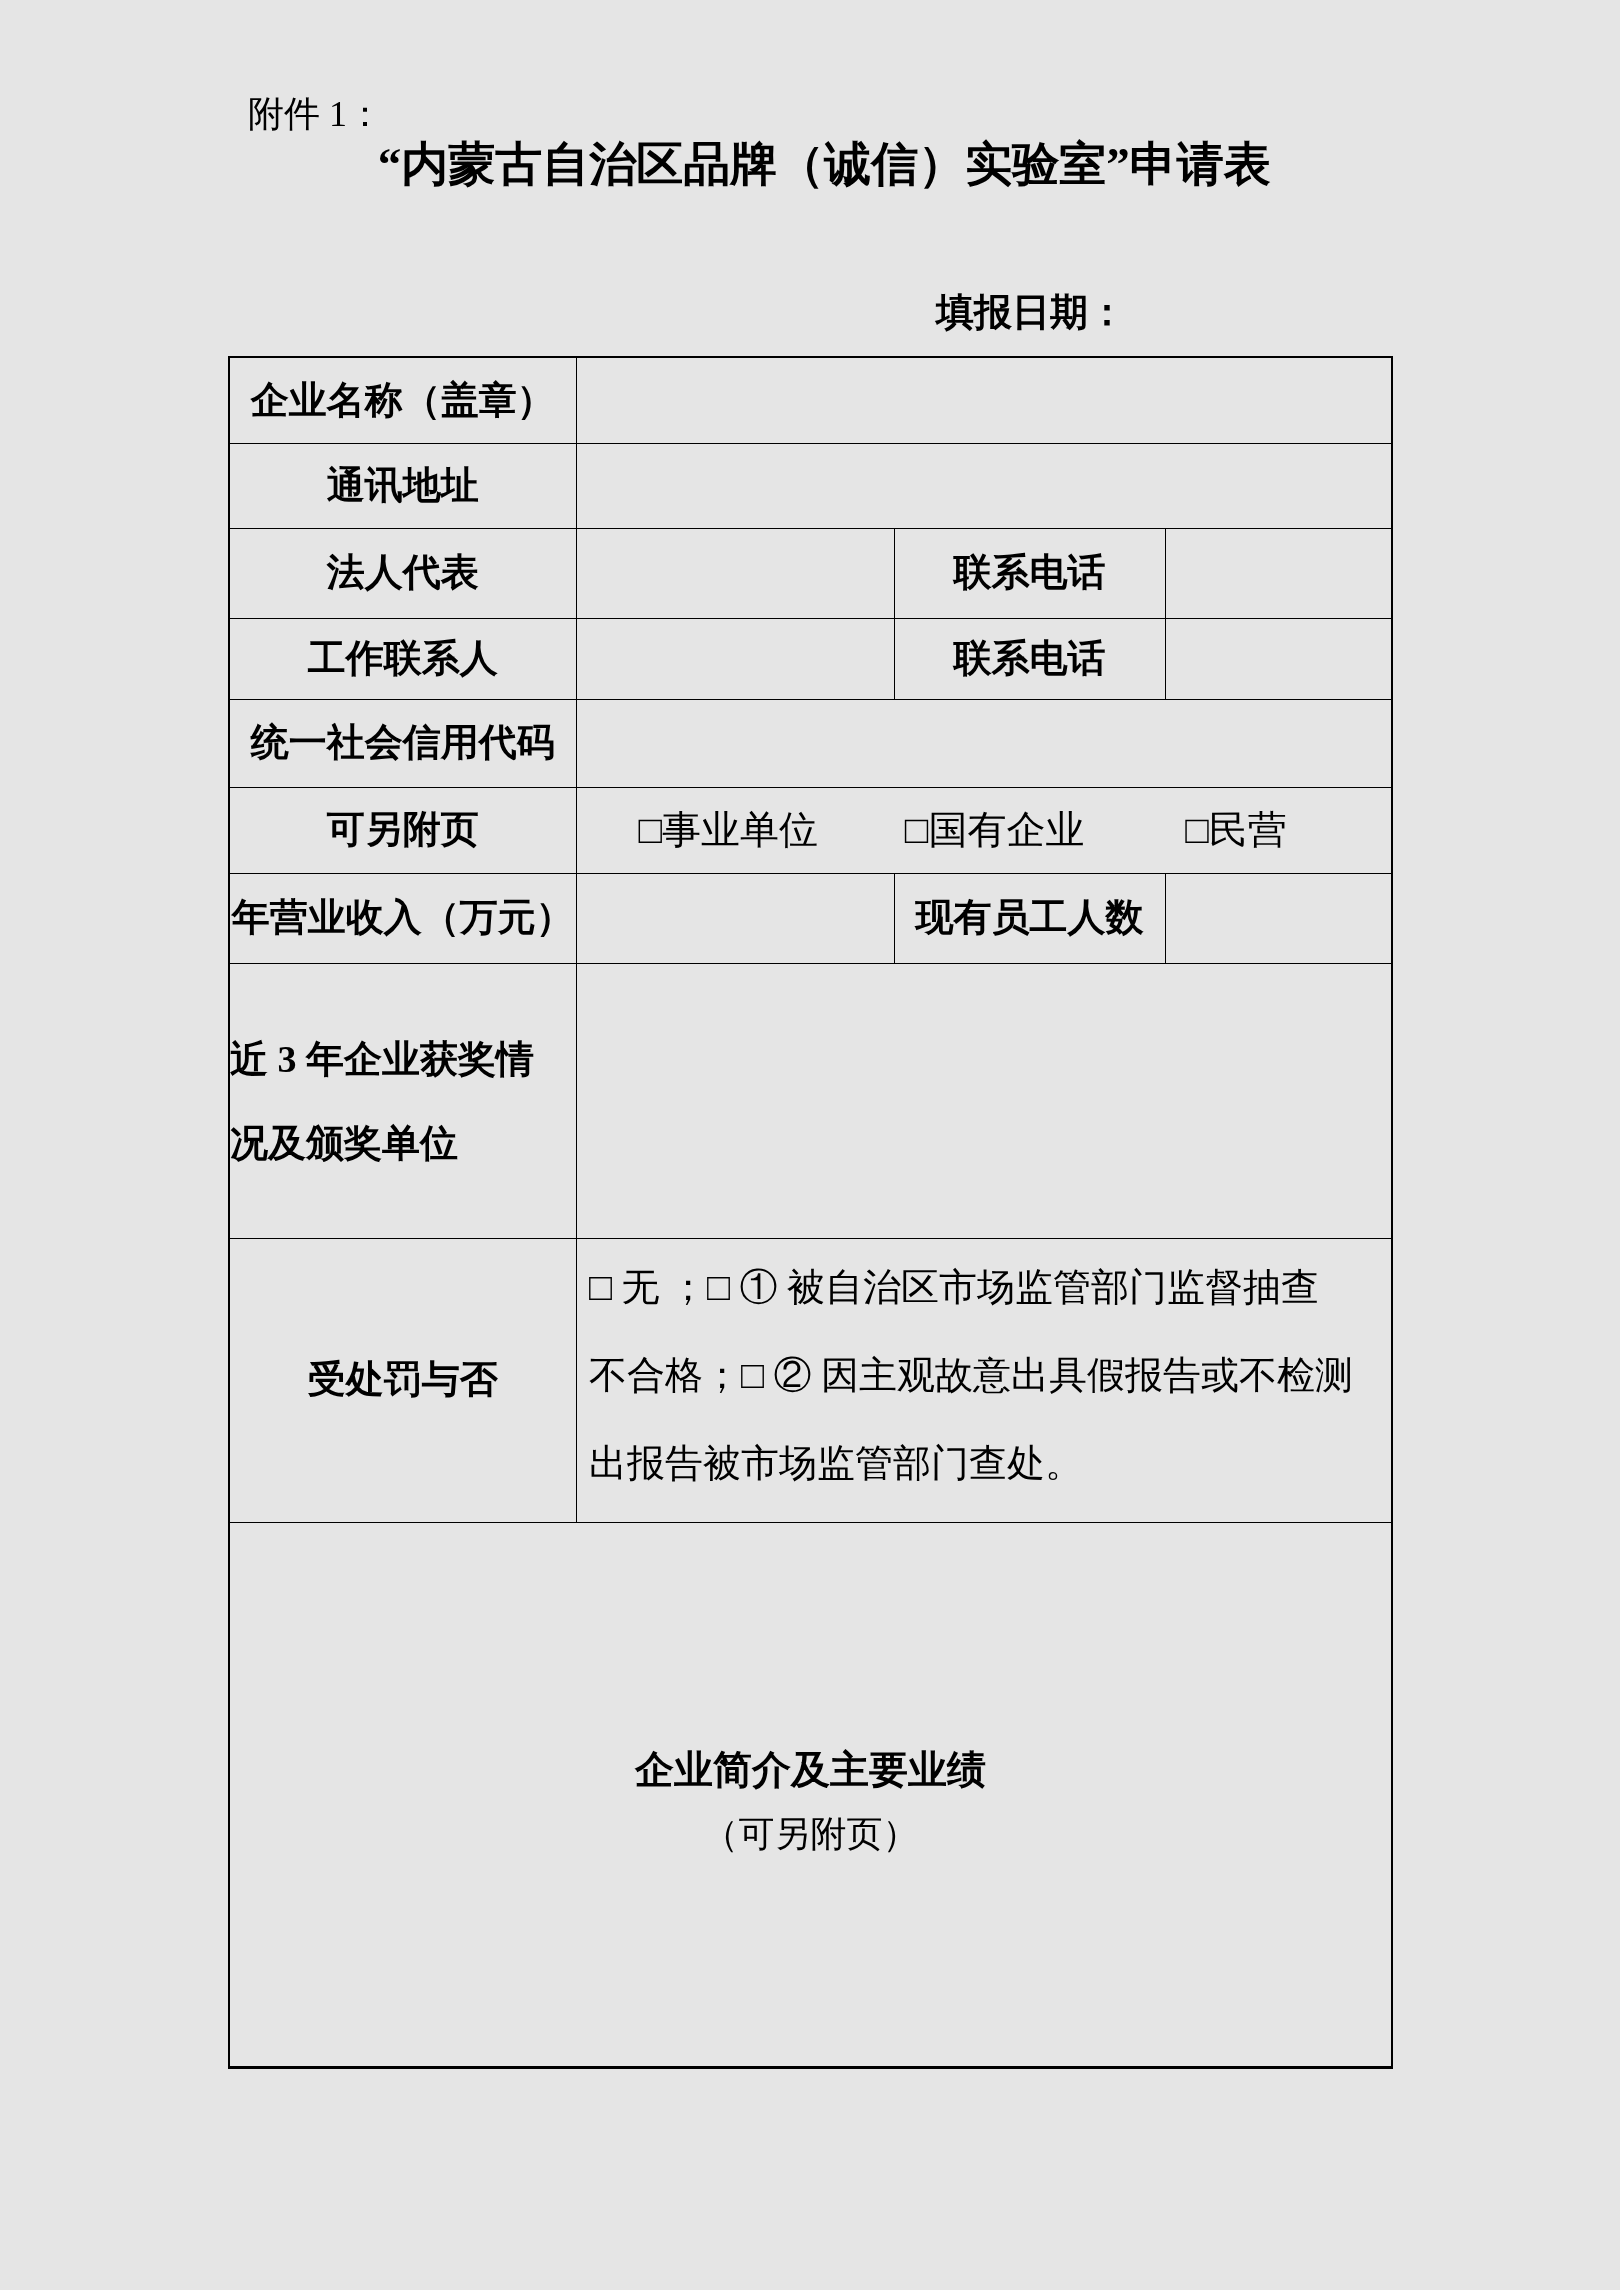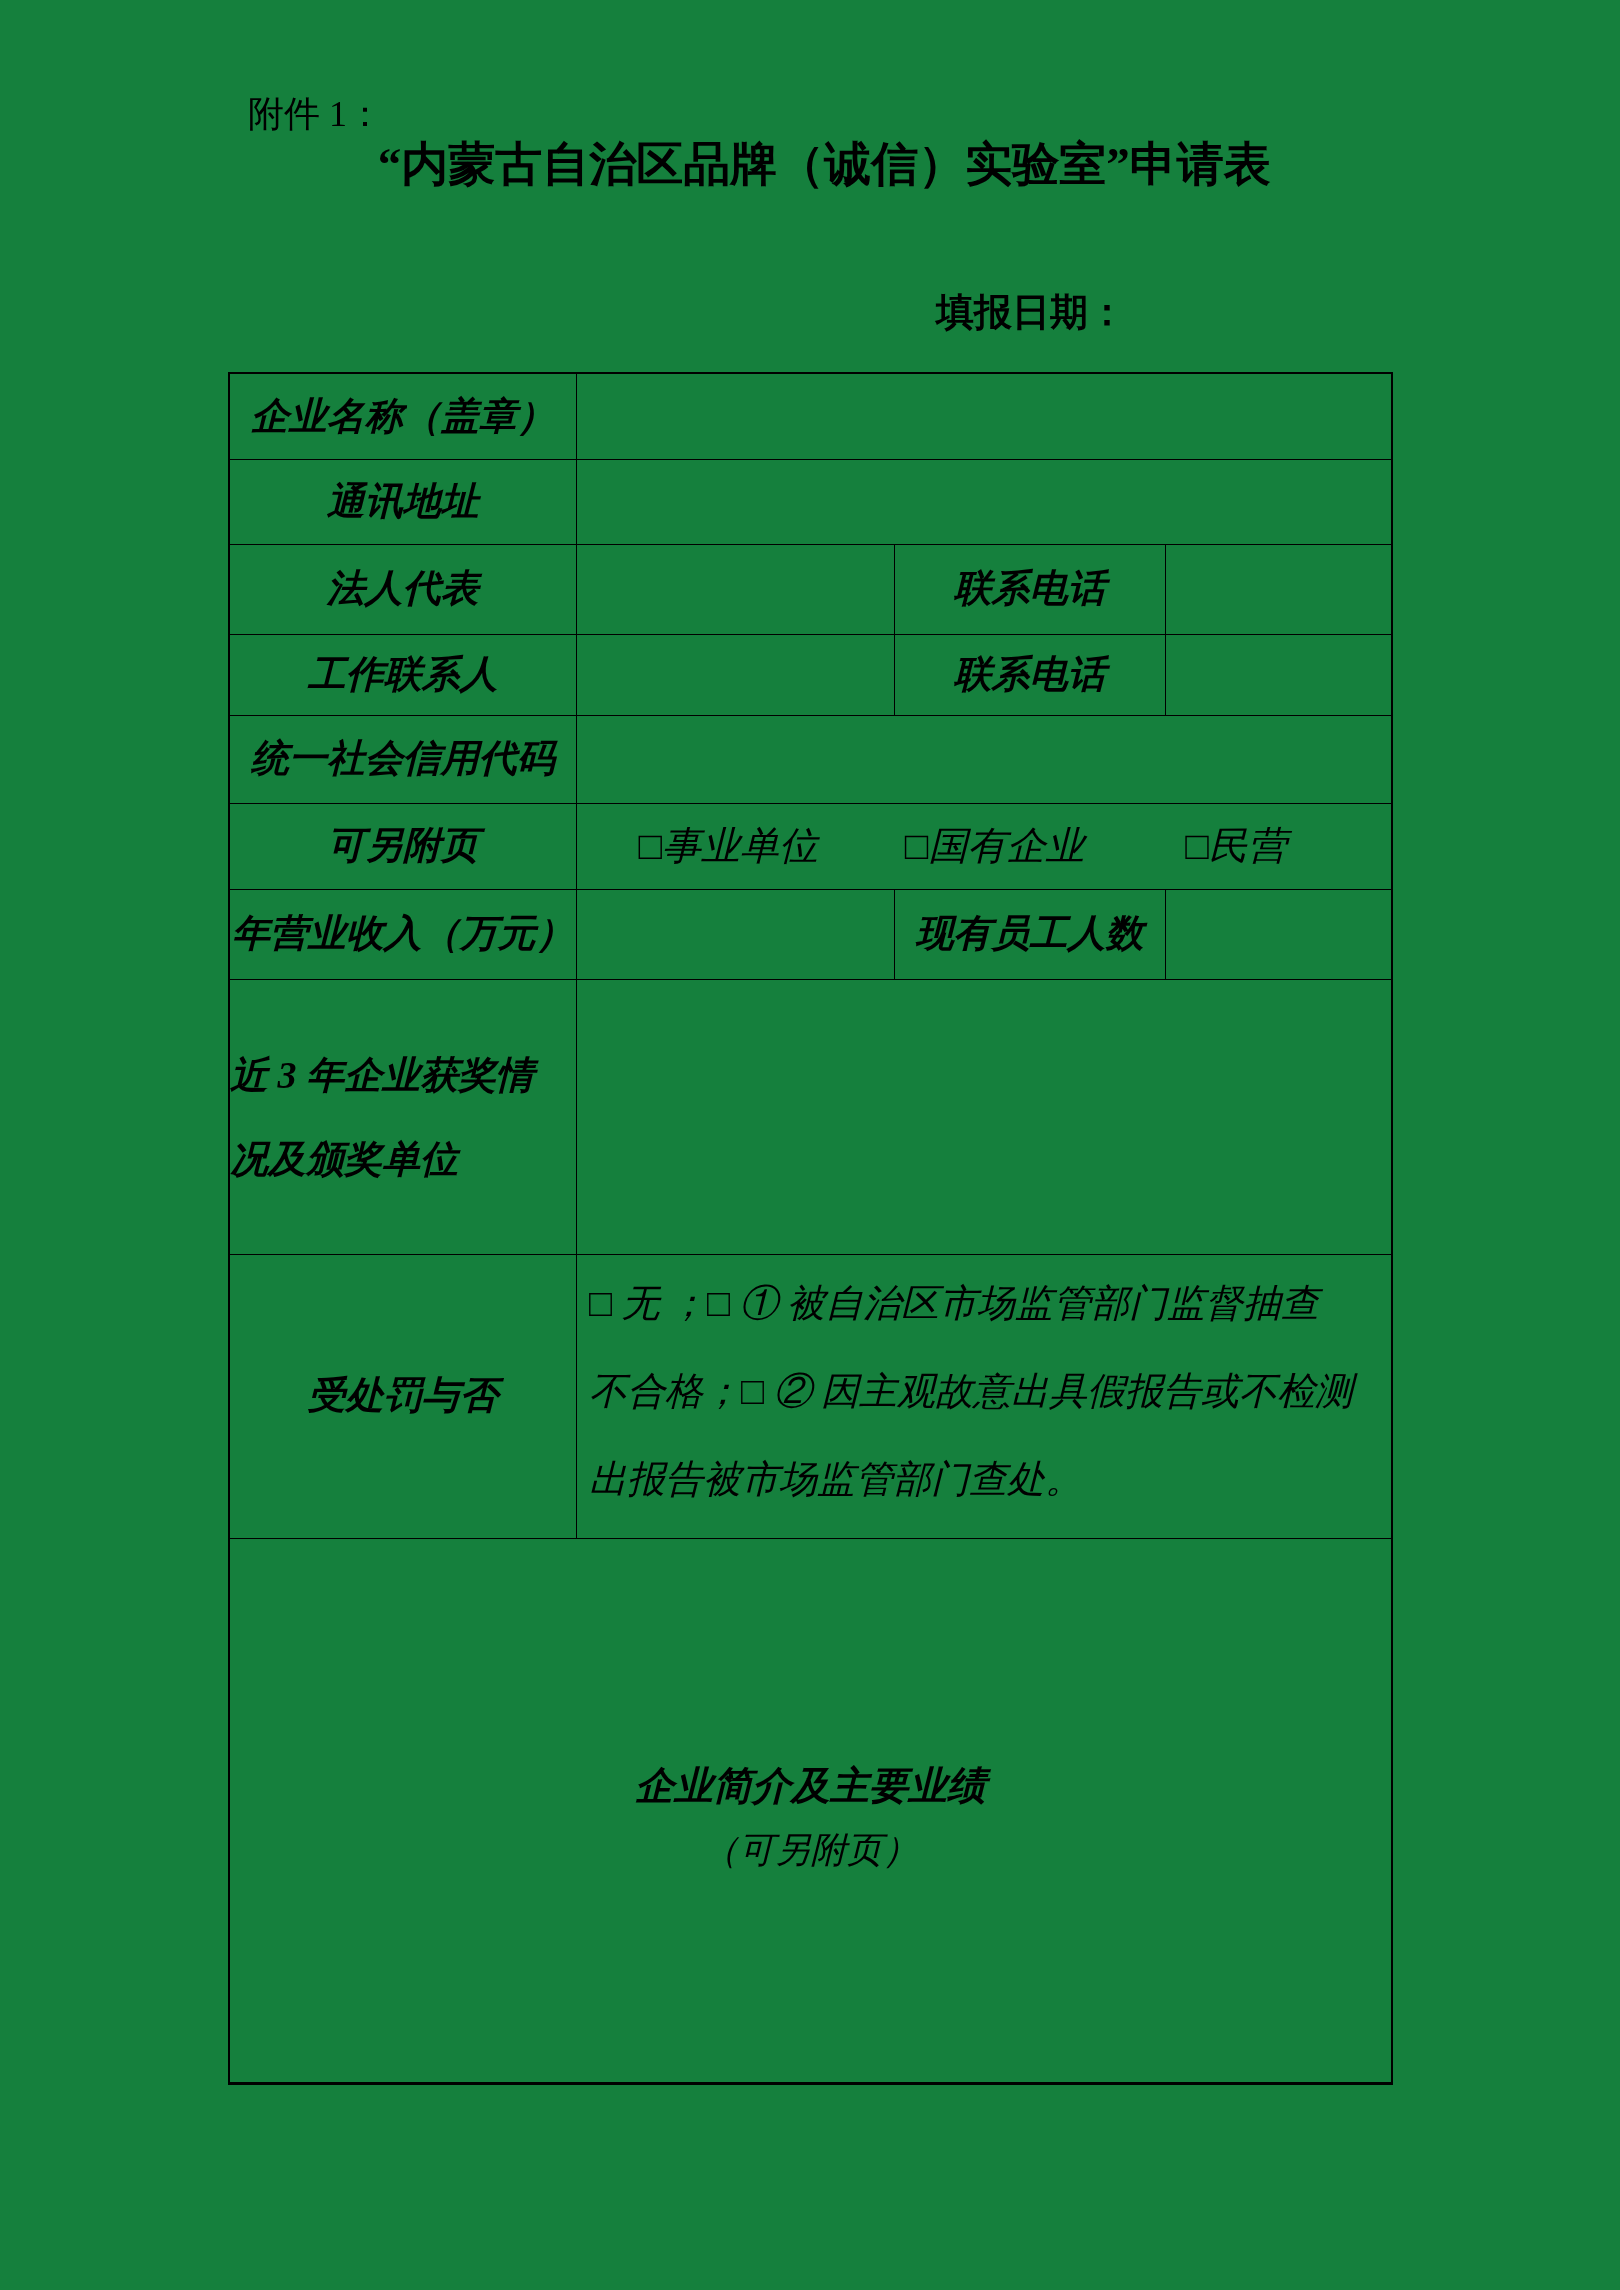--- a/index.html
+++ b/index.html
@@ -9,21 +9,21 @@
     height: 2291px;
     position: relative;
     font-family: "Liberation Serif", "DejaVu Serif", serif;
     color: #000000;
   }
   .page {
     position: absolute;
     left: 0; top: 0;
     width: 1620px;
     height: 2291px;
-    background: #15803d;
+    background: #e5e5e5;
     overflow: hidden;
   }
   .attachment-label {
     position: absolute;
     left: 248px;
     top: 93px;
     font-size: 36px;
     line-height: 43px;
     white-space: nowrap;
   }
@@ -44,27 +44,26 @@
     left: 936px;
     top: 290px;
     font-size: 38px;
     line-height: 45px;
     font-weight: bold;
     white-space: nowrap;
   }
   table.form-table {
     position: absolute;
     left: 228px;
-    top: 372px;
+    top: 356px;
     width: 1162px;
     border-collapse: collapse;
     table-layout: fixed;
     border: 2.7px solid #000;
     border-bottom-width: 3.6px;
-    font-style: italic;
   }
   table.form-table td {
     border: 1.8px solid #000;
     vertical-align: middle;
     overflow: hidden;
   }
   td.lbl {
     font-weight: bold;
     font-size: 38px;
     text-align: center;

